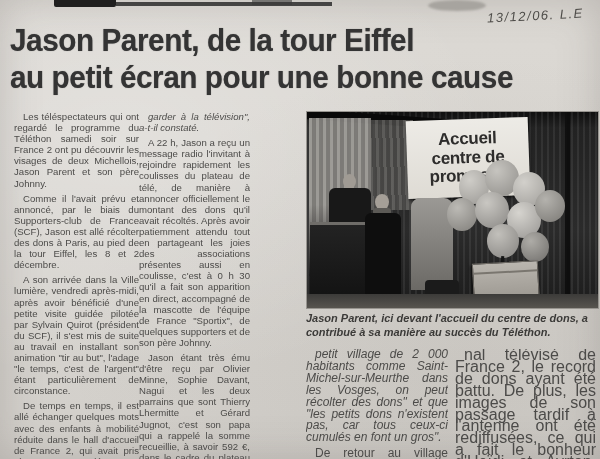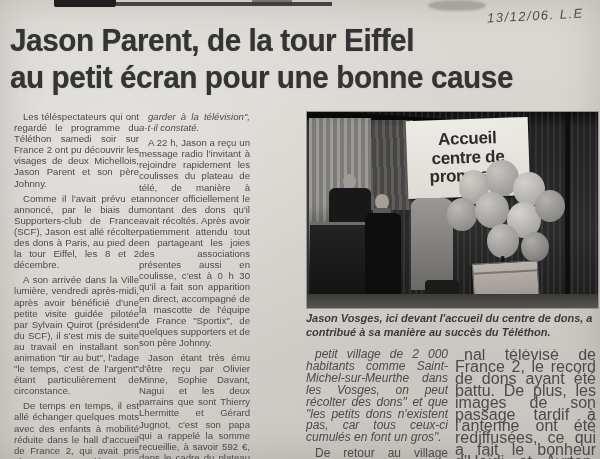--- a/index.html
+++ b/index.html
@@ -168,21 +168,21 @@
       <span class="balloon b7"></span>
       <span class="balloon b8"></span>
       <span class="balloon b9"></span>
       <span class="balloon-strings"></span>
     </div>
     <div class="gift-box"></div>
     <div class="pole"></div>
     <div class="floor"></div>
   </div>
 
-  <div class="caption">Jason Vosges, ici devant l'accueil du centre de dons, a contribué à sa manière au succès du Téléthon.</div>
+  <div class="caption">Jason Parent, ici devant l'accueil du centre de dons, a contribué à sa manière au succès du Téléthon.</div>
 
   <div class="bodycol col-3">
     <p class="ital">petit village de 2 000 habitants comme Saint-Michel-sur-Meurthe dans les Vosges, on peut récolter des dons" et que "les petits dons n'existent pas, car tous ceux-ci cumulés en font un gros".</p>
     <p>De retour au village dimanche matin, Jason a eu une seconde satisfaction lors du jour-</p>
   </div>
 
   <div class="bodycol col-4">
     <p>nal télévisé de France 2, le record de dons ayant été battu. De plus, les images de son passage tardif à l'antenne ont été rediffusées, ce qui a fait le bonheur d'Heïdi et Ayrton, sa sœur et son frère, qui n'avaient pas réussi à veiller devant le poste de télé la veille au soir.</p>
   </div>
 

